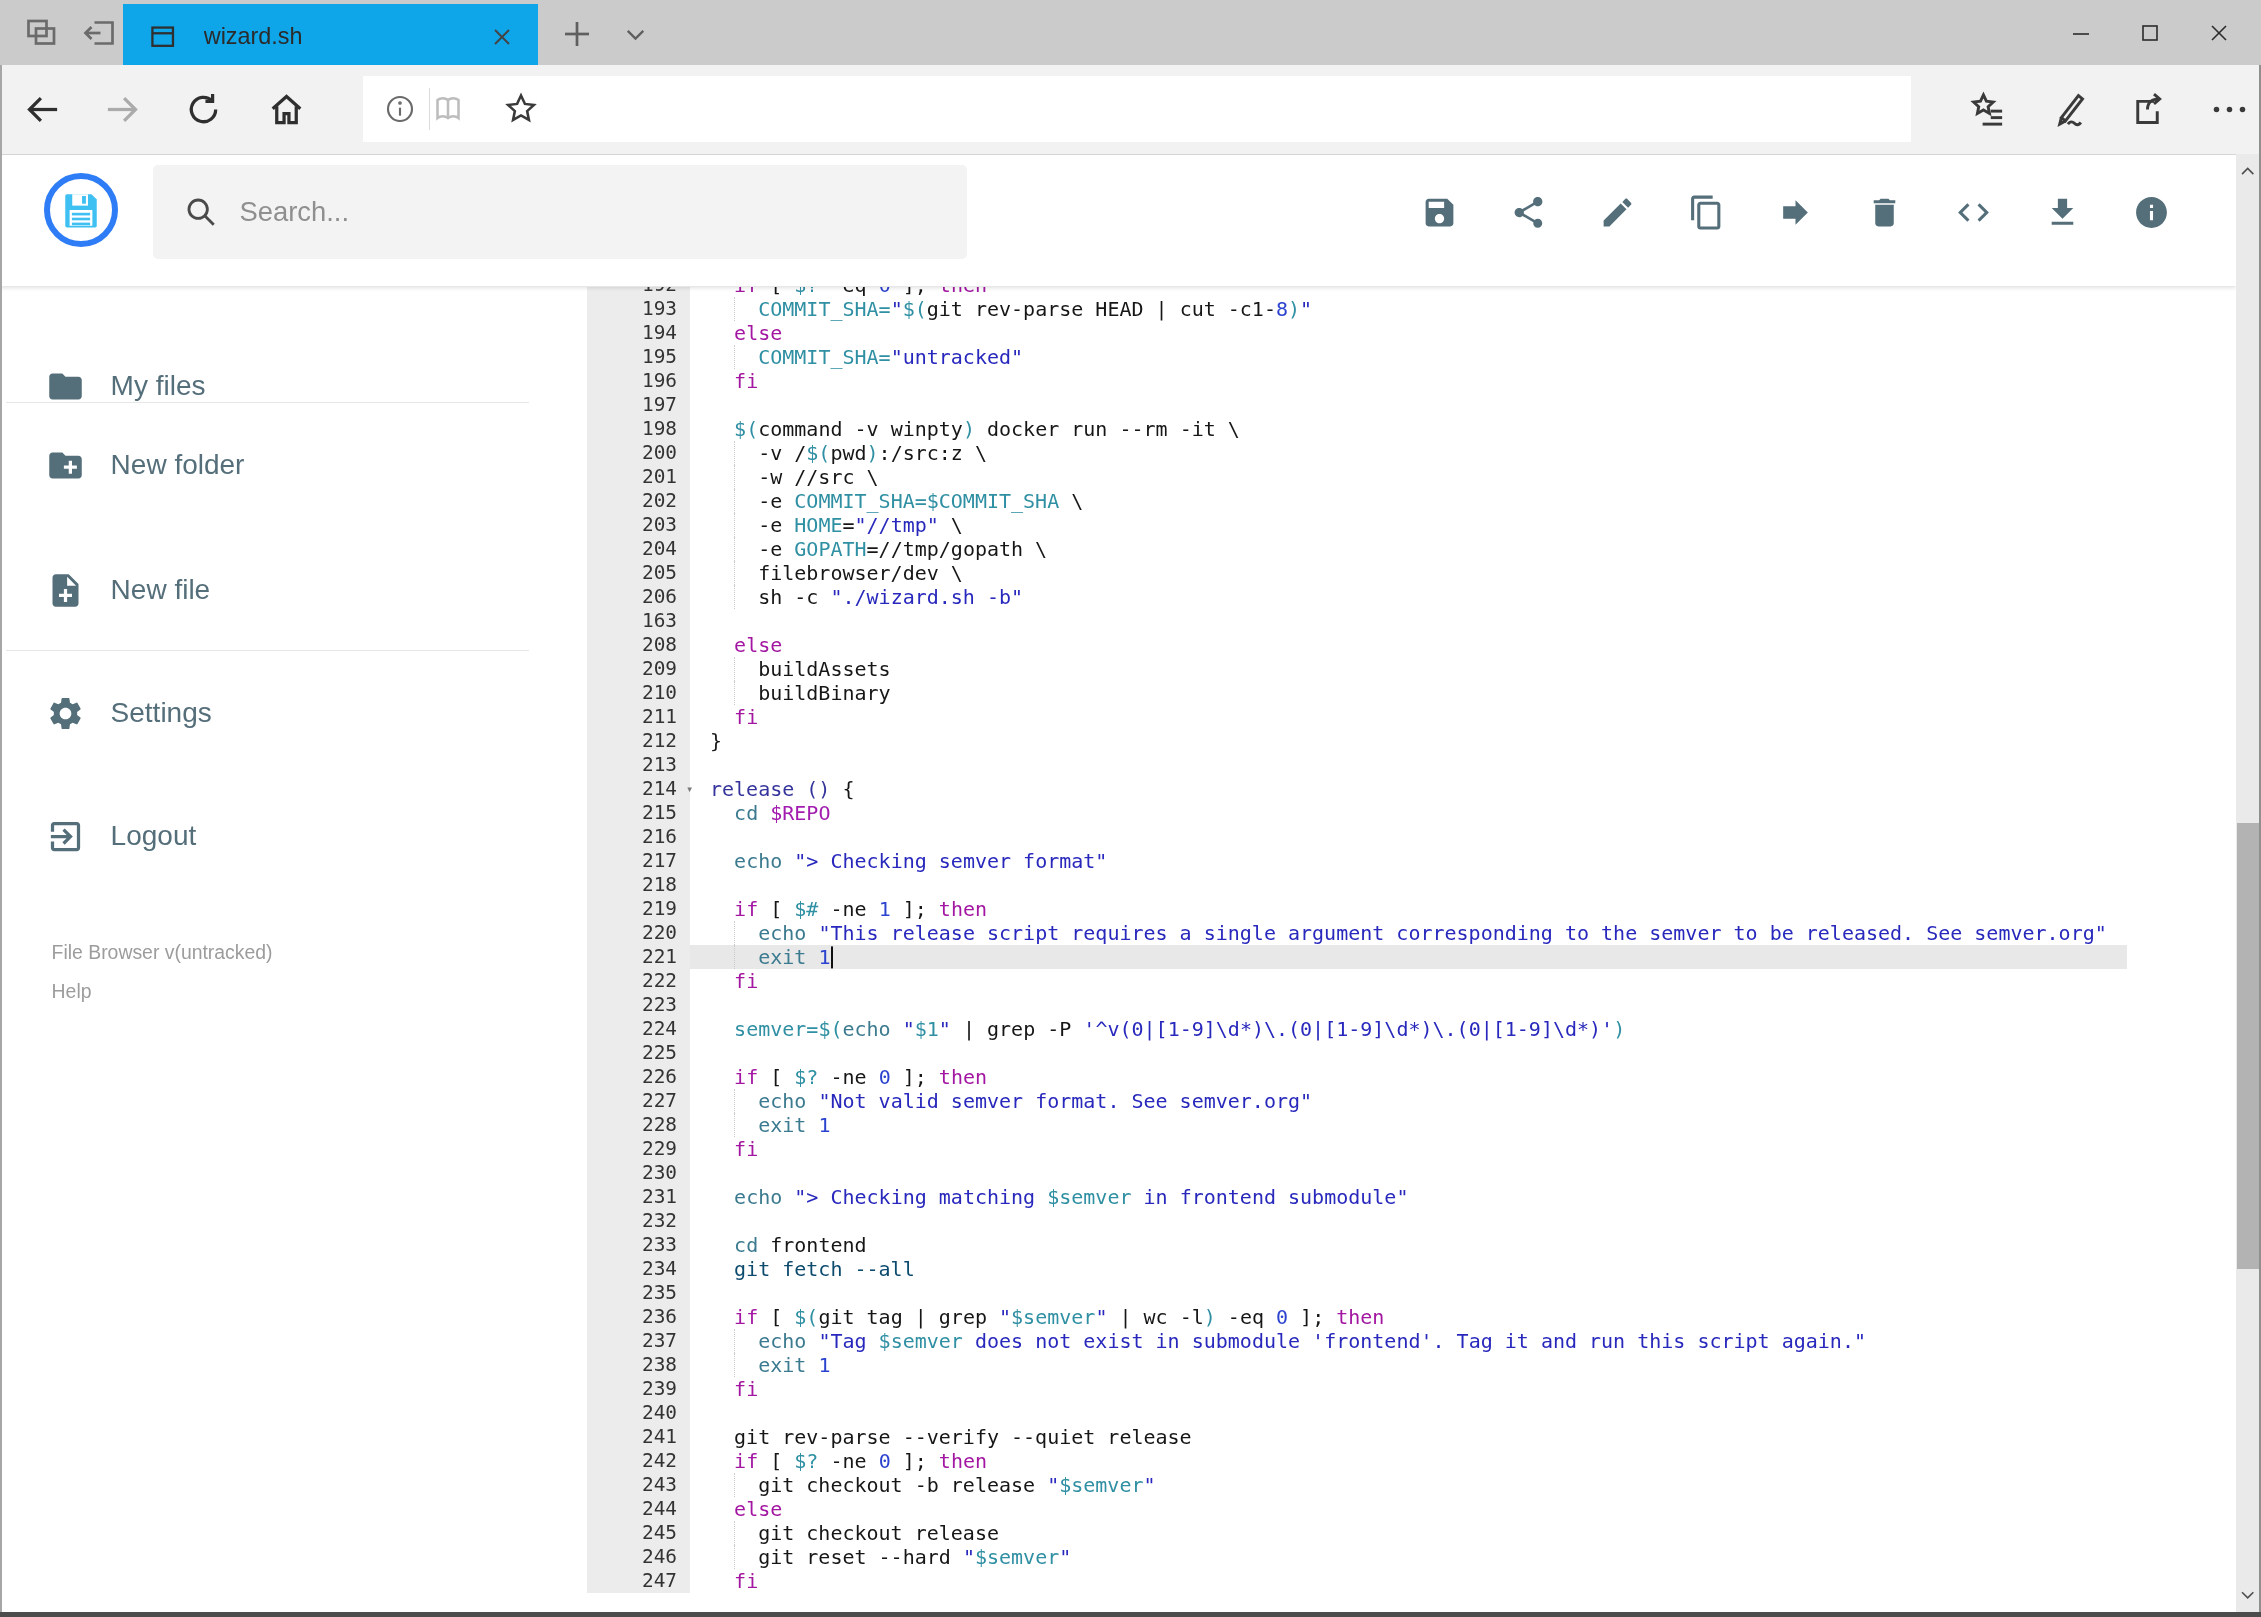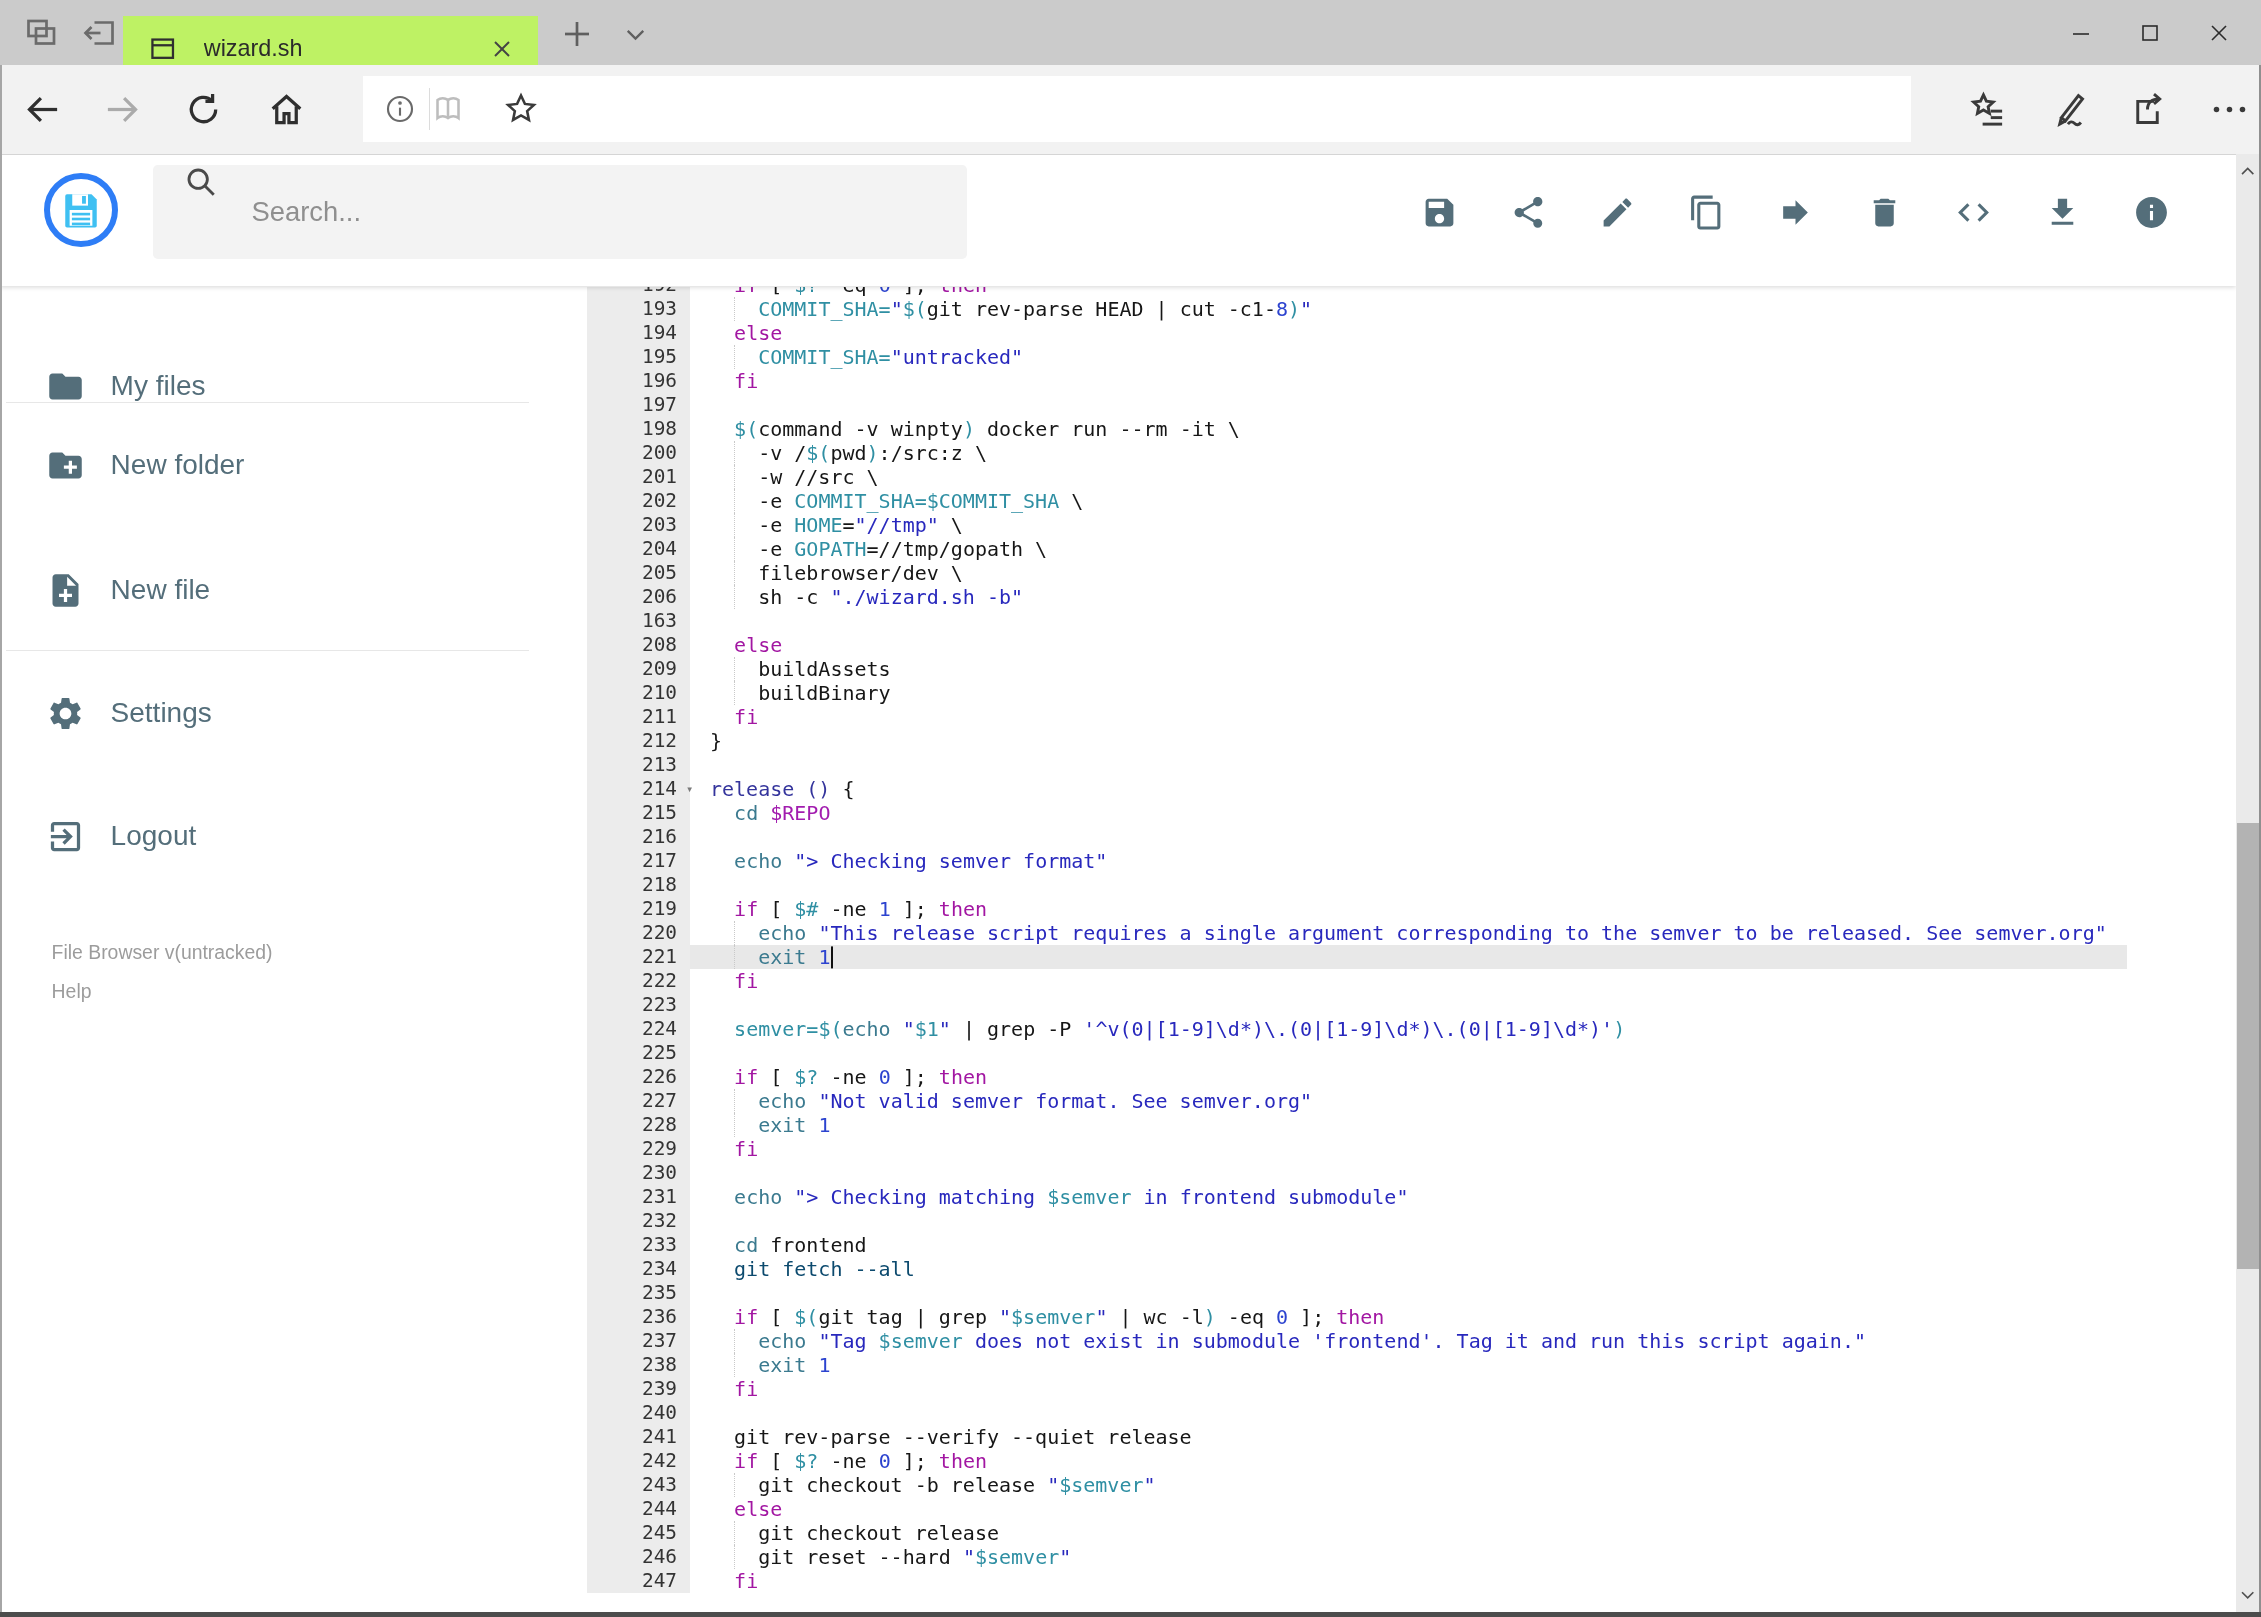--- a/index.html
+++ b/index.html
@@ -8,21 +8,21 @@
   svg{display:block;}
 
   
   #win-edge-l{left:0;top:65px;bottom:0;width:1.6px;background:#a6a6a6;z-index:60;}
   #win-edge-r{right:0;top:65px;bottom:0;width:1.6px;background:#8f8f8f;z-index:60;}
   #bottom-strip{left:0;right:0;bottom:0;height:4.8px;background:#4c4c4c;z-index:60;}
 
   
   #titlebar{left:0;top:0;right:0;height:65px;background:#cbcbcb;z-index:50;}
   .tb-icon{position:absolute;top:14.5px;width:36px;height:36px;color:#6b6b6b;}
-  #tab-active{position:absolute;left:123px;top:16px;width:415px;height:65px;background:#bef264;
+  #tab-active{position:absolute;left:123px;top:4px;width:415px;height:65px;background:#0ea5e9;
     display:flex;align-items:center;}
   #tab-title{font-size:23.4px;color:#2b2b2b;margin-left:27.4px;flex:1;white-space:nowrap;overflow:hidden;}
   #win-controls{position:absolute;right:8px;top:0;height:65px;display:flex;align-items:center;}
   .winbtn{width:69px;height:65px;display:flex;align-items:center;justify-content:center;color:#2b2b2b;}
 
   
   #navbar{left:0;top:65px;right:0;height:89px;background:#f2f2f2;border-bottom:0.8px solid #d5d5d5;z-index:50;}
   .nav-icon{position:absolute;top:25px;width:39px;height:39px;color:#2f2f2f;}
   #url-box{position:absolute;left:363px;top:11.3px;width:1548px;height:66px;background:#fff;
     display:flex;align-items:center;}
@@ -30,21 +30,21 @@
   #url-host{color:#2b2b2b;}
   #url-path{color:#8a8a8a;}
   #url-divider{width:0.8px;height:42px;background:#dcdcdc;margin-left:13px;}
 
   
   #app-header{left:0;top:154px;right:25px;height:132px;background:#fff;z-index:40;
     box-shadow:0 1.6px 4.8px rgba(0,0,0,0.16);}
   #logo{position:absolute;left:44px;top:19.4px;width:74px;height:74px;border-radius:50%;
     border:6.5px solid #2e7df6;background:#fff;box-sizing:border-box;display:flex;align-items:center;justify-content:center;}
   #search-box{position:absolute;left:153px;top:11.3px;width:814px;height:94px;background:#f3f3f3;
-    border-radius:4.8px;display:flex;gap:12px;}
+    border-radius:4.8px;display:flex;align-items:center;}
   #search-input{border:none;background:transparent;outline:none;font-size:27.4px;color:#333;
     font-family:"Liberation Sans",sans-serif;flex:1;margin-left:19.4px;}
   #search-input::placeholder{color:#8f8f8f;opacity:1;}
   #app-toolbar{position:absolute;right:66px;top:40px;display:flex;gap:52px;align-items:center;}
   .tool-btn{width:37px;height:37px;border:none;background:none;padding:0;cursor:pointer;}
 
   
   #sidebar{left:1.6px;top:287px;width:585px;bottom:4.8px;background:#fff;z-index:10;}
   .side-item{position:absolute;left:0;width:533px;height:78px;display:flex;align-items:center;cursor:pointer;}
   .side-item .lbl{font-size:28px;color:#546e7a;margin-left:26px;}

